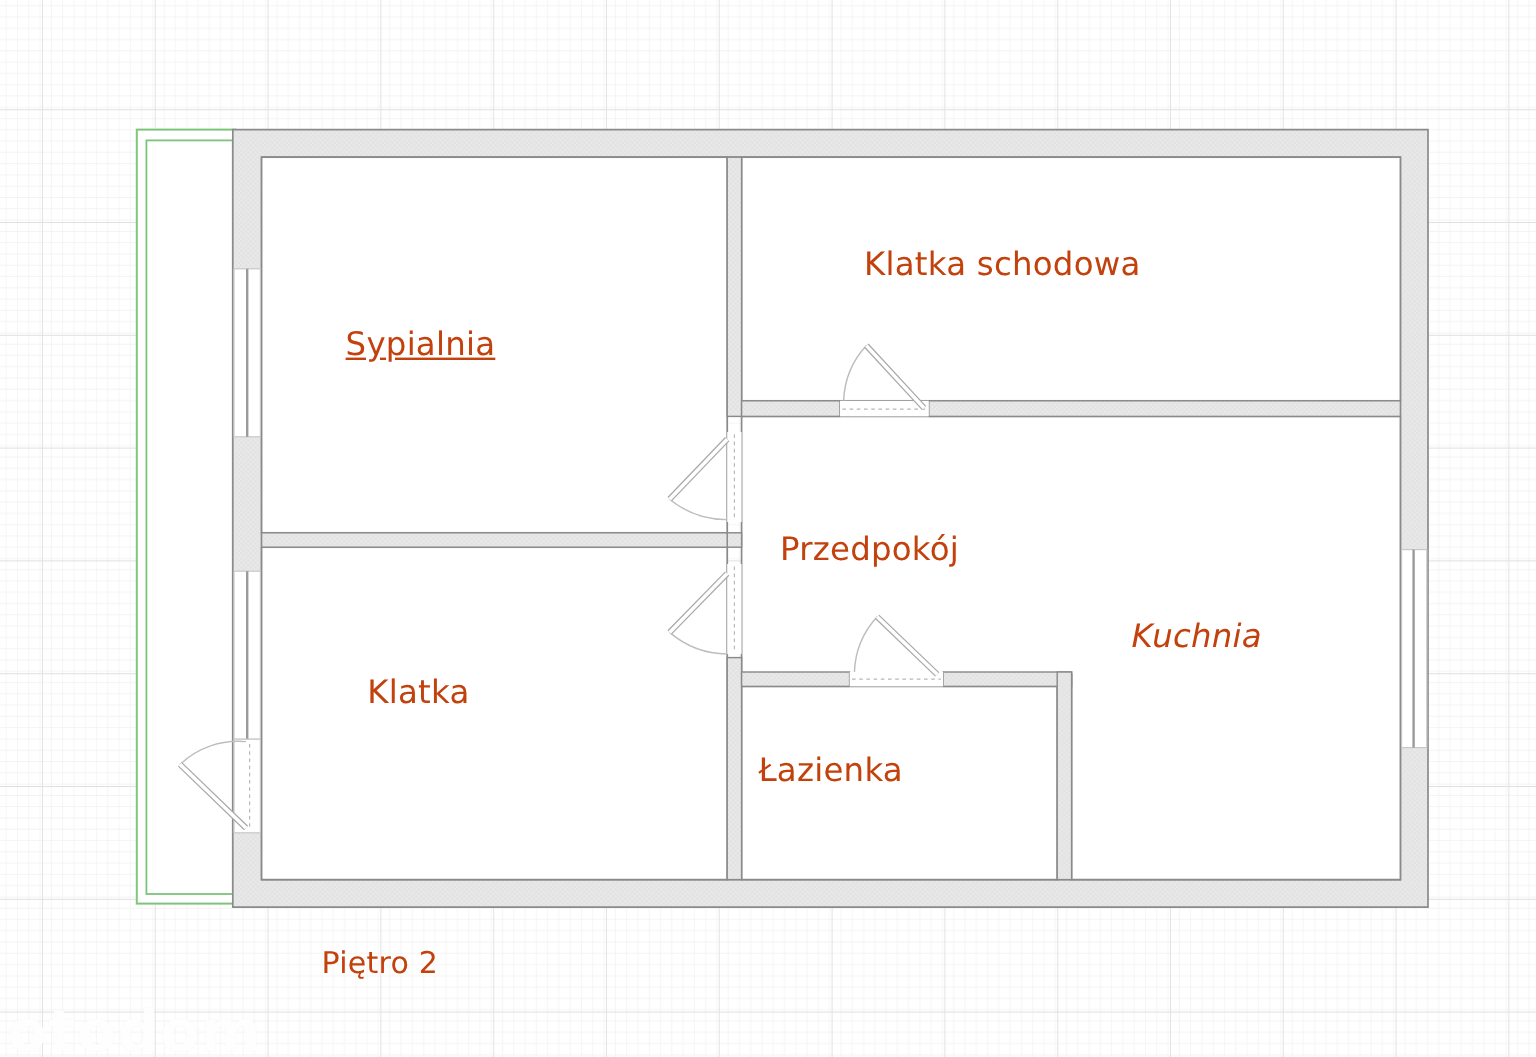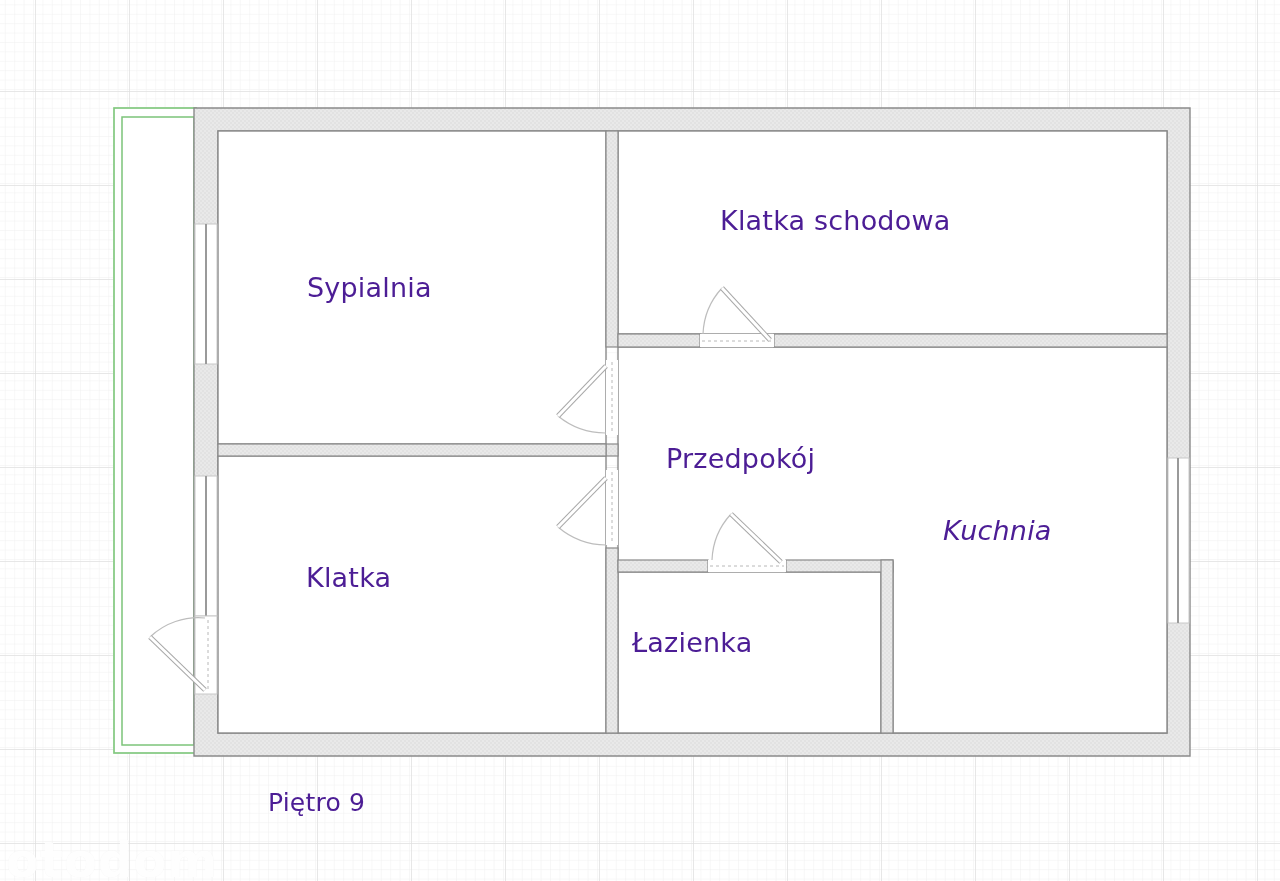--- a/index.html
+++ b/index.html
@@ -1,20 +1,20 @@
 <!DOCTYPE html>
 <html><head>
 <meta charset="utf-8">
 <style>
   html,body{margin:0;padding:0;}
   body{width:1280px;height:881px;overflow:hidden;background:#fff;position:relative;
     font-family:"DejaVu Sans","Liberation Sans",sans-serif;}
   #canvas{position:absolute;left:0;top:0;width:1280px;height:881px;}
   .label{position:absolute;font-family:"DejaVu Sans","Liberation Sans",sans-serif;
-    font-size:27px;color:#4c1d95;white-space:nowrap;letter-spacing:0.2px;}
+    font-size:27px;color:#c2410c;white-space:nowrap;letter-spacing:0.2px;}
   .watermark{position:absolute;left:6px;top:832px;font-family:"DejaVu Sans","Liberation Sans",sans-serif;
     font-size:48px;font-weight:bold;color:rgba(255,255,255,0.92);letter-spacing:1px;
     text-shadow:0 0 1px rgba(0,0,0,0.06);}
 </style>
 </head>
 <body>
 
 <svg id="canvas" viewBox="0 0 1280 881" xmlns="http://www.w3.org/2000/svg">
   <defs>
     <pattern id="minor" width="9.4" height="9.4" patternUnits="userSpaceOnUse" x="-2" y="-2">
@@ -111,20 +111,20 @@
     <path d="M703 334 A72 72 0 0 1 722 288" stroke="#bdbdbd"></path>
     <line x1="770" y1="340" x2="722" y2="288" stroke-width="5" stroke="#a8a8a8"></line>
     <line x1="770" y1="340" x2="722" y2="288" stroke-width="3" stroke="#fff"></line>
 
     <path d="M712 560 A72 72 0 0 1 731 514" stroke="#bdbdbd"></path>
     <line x1="781" y1="562" x2="731" y2="514" stroke-width="5" stroke="#a8a8a8"></line>
     <line x1="781" y1="562" x2="731" y2="514" stroke-width="3" stroke="#fff"></line>
   </g>
 </svg>
 
-<div class="label" style="left:307px;top:272px;">Sypialnia</div>
+<div class="label" style="left:288px;top:272px;text-decoration:underline;">Sypialnia</div>
 <div class="label" style="left:720px;top:205px;">Klatka schodowa</div>
-<div class="label" style="left:666px;top:443px;">Przedpokój</div>
+<div class="label" style="left:650px;top:443px;">Przedpokój</div>
 <div class="label" style="left:943px;top:515px;font-style:italic;">Kuchnia</div>
 <div class="label" style="left:306px;top:562px;">Klatka</div>
 <div class="label" style="left:632px;top:627px;">Łazienka</div>
-<div class="label" style="left:268px;top:788px;font-size:25px;">Piętro 9</div>
+<div class="label" style="left:268px;top:788px;font-size:25px;">Piętro 2</div>
 <div class="watermark">otodom</div>
 
 </body></html>

